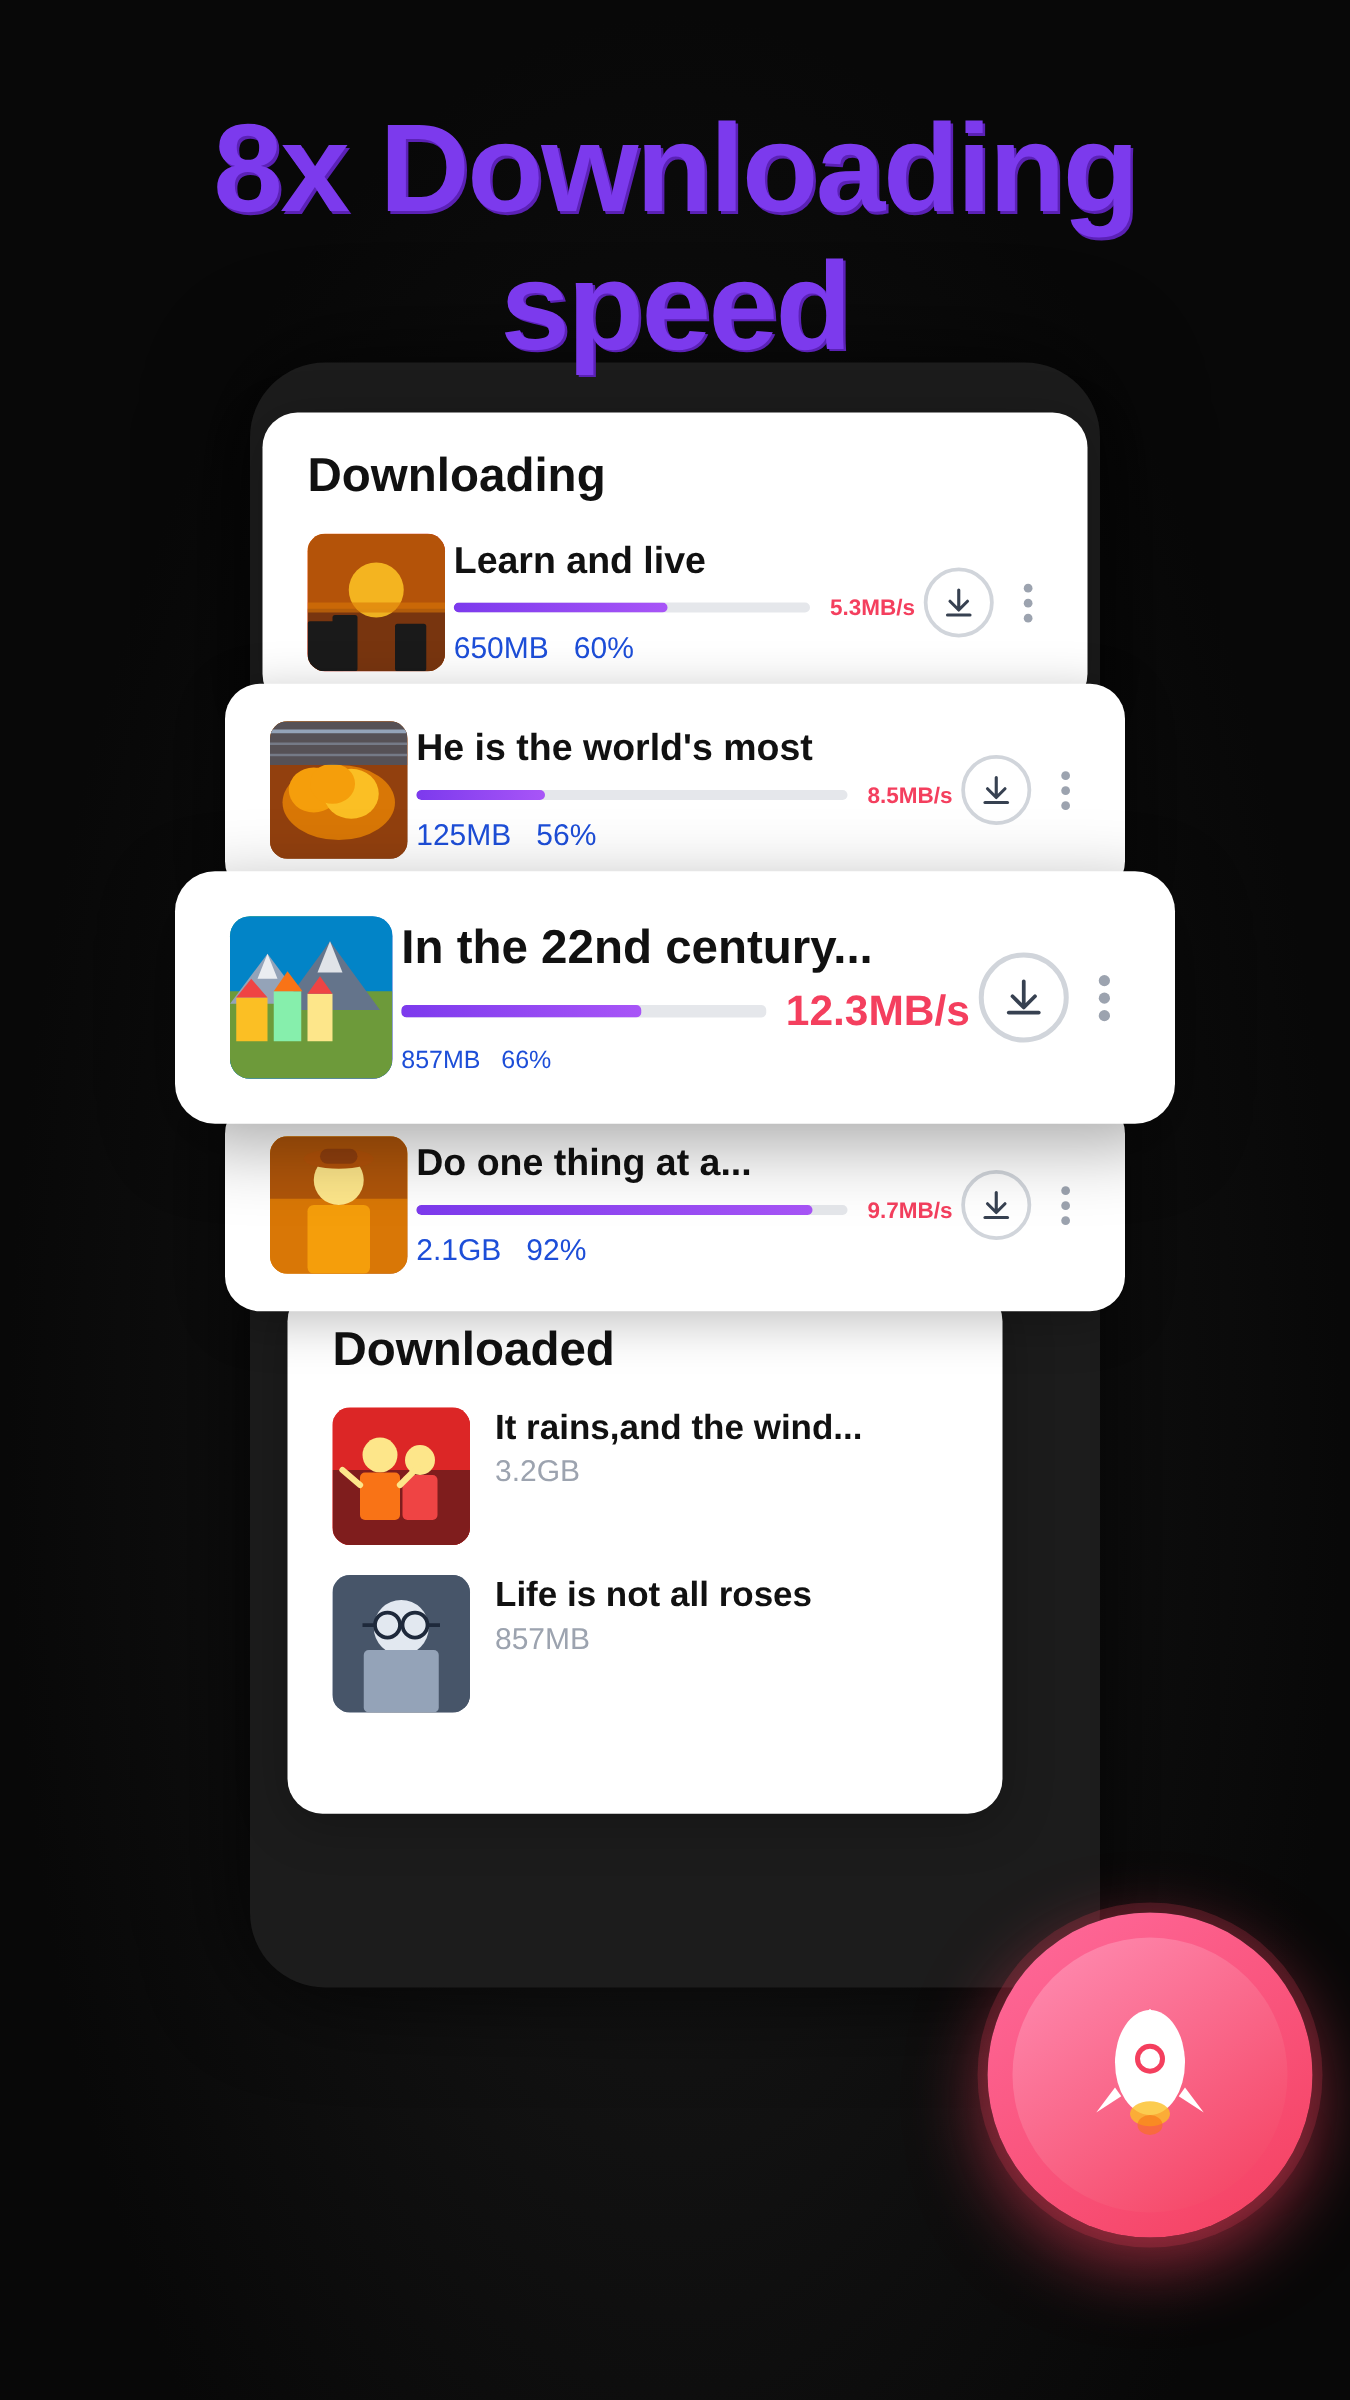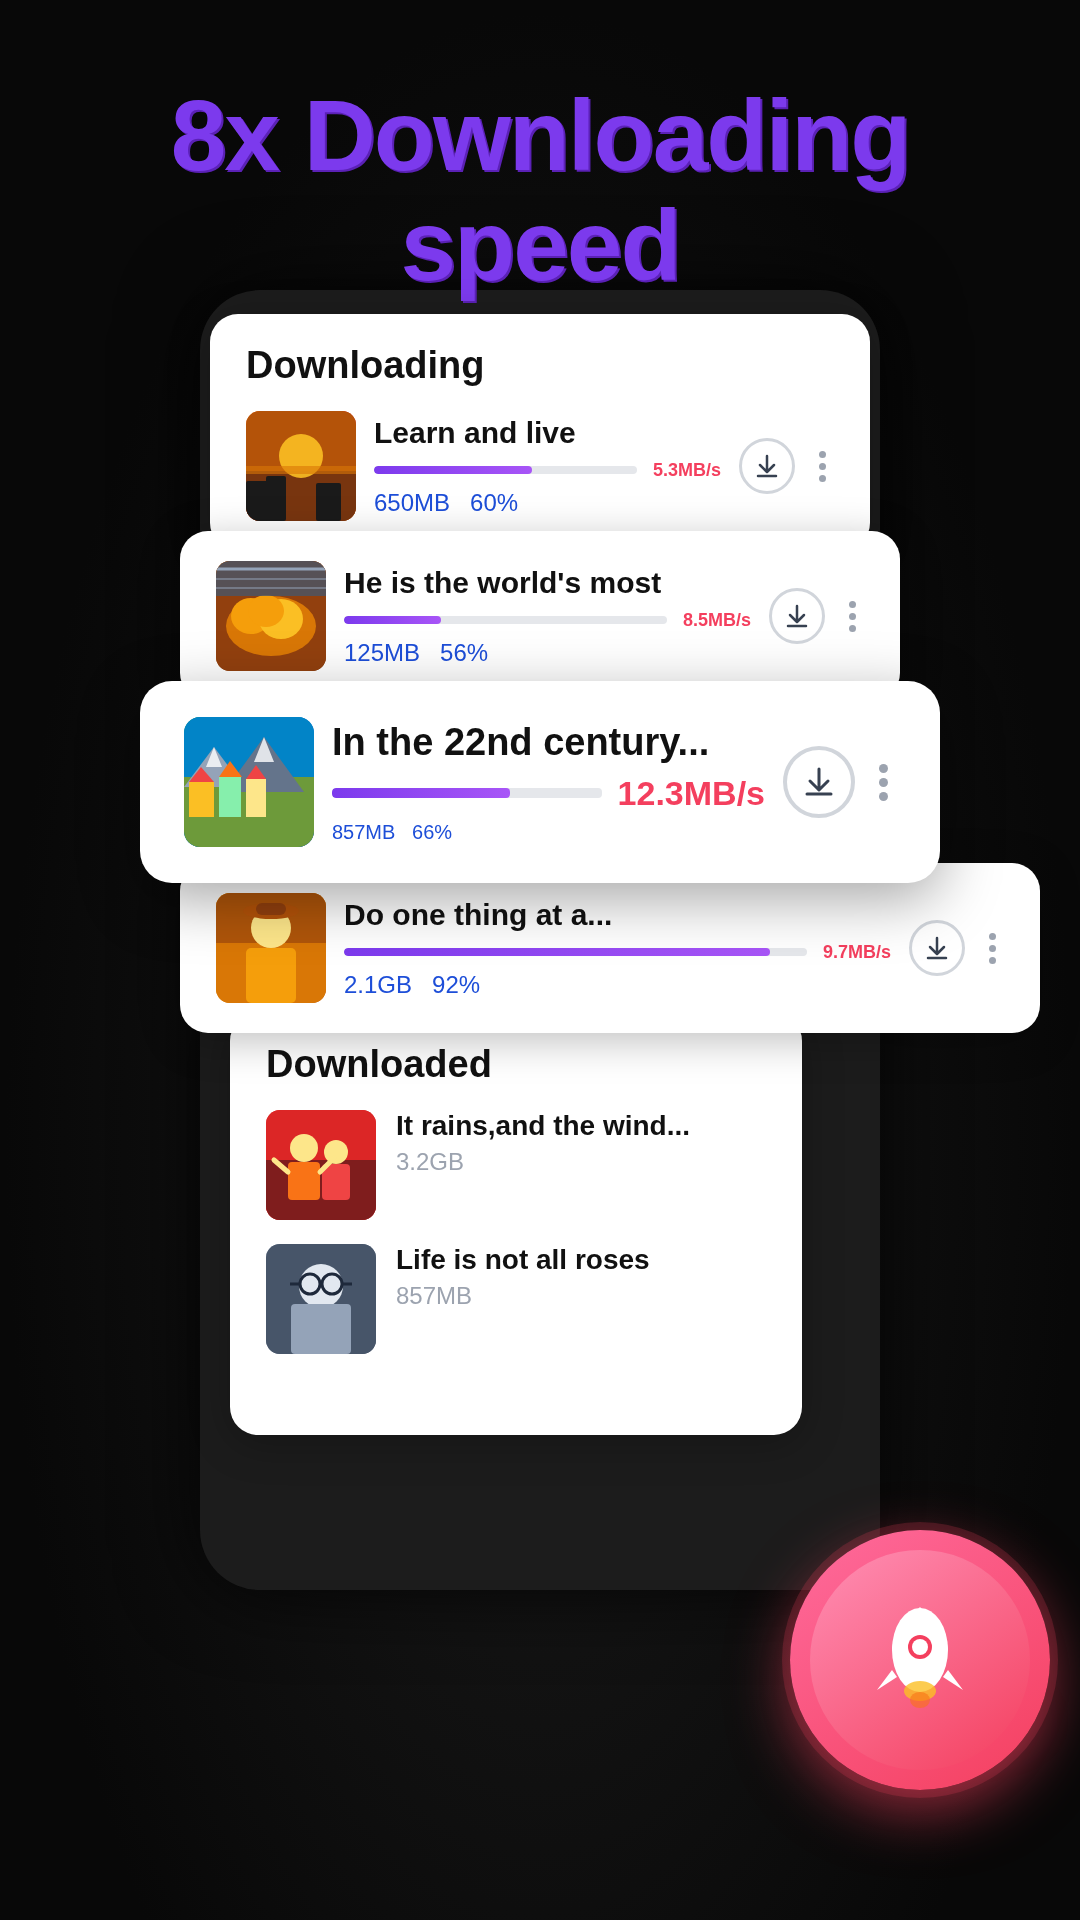--- a/index.html
+++ b/index.html
@@ -42,21 +42,21 @@
       font-weight: 900;
       color: #7c3aed;
       line-height: 1.1;
       letter-spacing: -2px;
       text-shadow: 2px 2px 0 #5b21b6;
     }
 
     
     .cards-container {
       position: absolute;
-      top: 314px;
+      top: 330px;
       left: 50%;
       transform: translateX(-50%);
       width: 740px;
     }
 
     
     .card {
       background: #fff;
       border-radius: 28px;
       padding: 30px 36px;
@@ -89,21 +89,21 @@
       margin-top: -20px;
       z-index: 3;
       position: relative;
       border-radius: 32px;
       padding: 36px 44px;
       box-shadow: 0 16px 60px rgba(0,0,0,0.35);
     }
 
     
     .card-4 {
-      width: 860px;
+      width: 720px;
       margin-left: 10px;
       margin-top: -20px;
       z-index: 2;
       position: relative;
     }
 
     
     .card-5 {
       width: 572px;
       margin-left: 60px;
@@ -116,21 +116,21 @@
     .section-title {
       font-size: 38px;
       font-weight: 700;
       color: #111;
       margin-bottom: 24px;
     }
 
     .download-item {
       display: flex;
       align-items: center;
-      gap: 18px;
+      gap: 7px;
     }
 
     .thumb {
       width: 110px;
       height: 110px;
       border-radius: 14px;
       overflow: hidden;
       flex-shrink: 0;
     }
 

